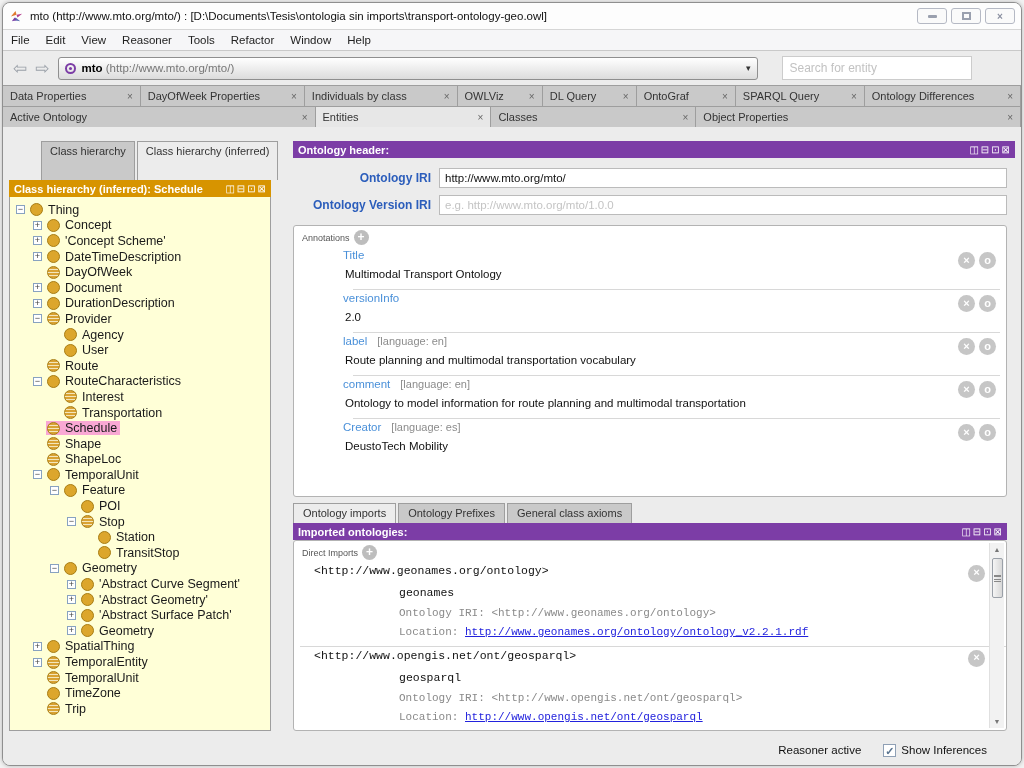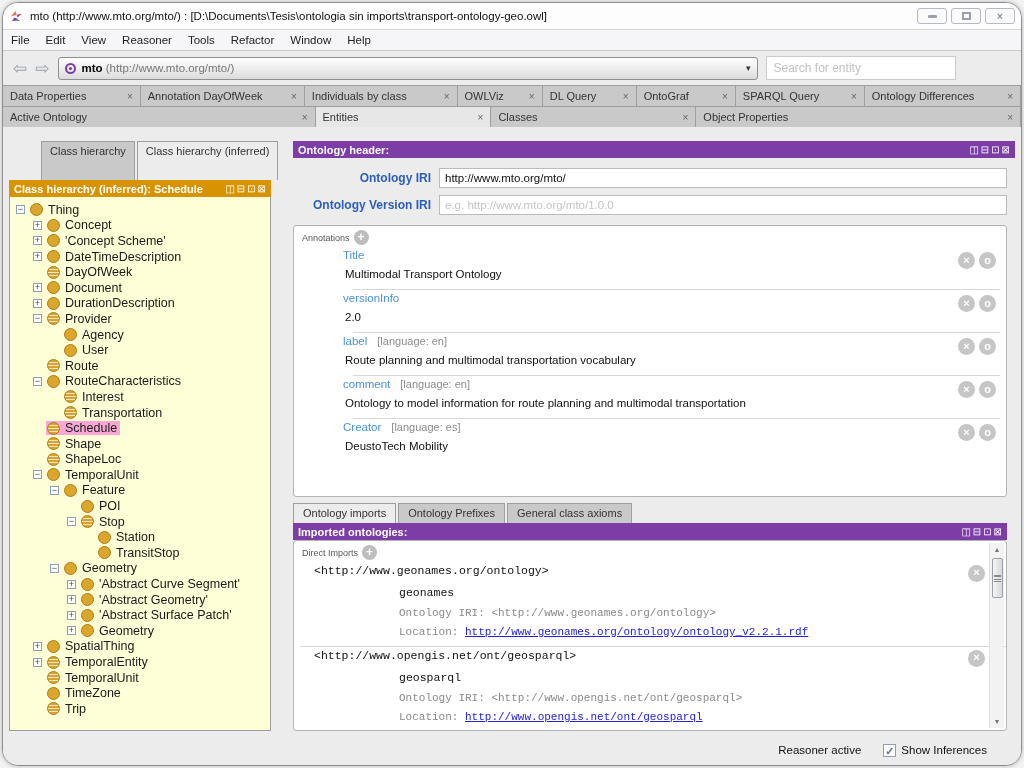--- a/index.html
+++ b/index.html
@@ -1,19 +1,19 @@
 <!DOCTYPE html>
 <html><head>
 <meta charset="utf-8">
 <style>
   * { box-sizing: border-box; }
   html,body { margin:0; padding:0; width:1024px; height:768px; background:#f2f2f2;
               font-family:"Liberation Sans", sans-serif; }
   .window { position:absolute; inset:2px; background:#ececec; border:1px solid #8f8f8f;
-            border-radius:16px; overflow:hidden; display:flex; flex-direction:column;
+            border-radius:8px; overflow:hidden; display:flex; flex-direction:column;
             box-shadow:0 0 4px rgba(0,0,0,.25); }
 
   
   .titlebar { height:27px; background:#fdfdfd; border-bottom:1px solid #d6d6d6;
               display:flex; align-items:center; padding:0 6px; gap:6px; }
   .titlebar .title { font-size:11.5px; color:#111; flex:1; white-space:nowrap; overflow:hidden; }
   .win-controls { display:flex; gap:4px; }
   .win-btn { width:30px; height:16px; border:1px solid #b5b9c4; border-radius:3px; background:#fafafa;
              display:flex; align-items:center; justify-content:center; color:#8a8fa0; font-size:10px; font-weight:bold; }
   .win-btn .bar { width:9px; height:3px; background:#9aa0ae; border-radius:1px; }
@@ -30,21 +30,21 @@
   .combo { flex:1; height:23px; max-width:700px; border:1px solid #8f8f8f; border-radius:3px;
            background:linear-gradient(#ffffff,#dcdcdc); display:flex; align-items:center;
            padding:0 6px; gap:6px; }
   .onto-icon { width:11px; height:11px; border:2px solid #7c3da6; border-radius:50%;
                display:flex; align-items:center; justify-content:center; }
   .onto-icon i { width:3px; height:3px; background:#7c3da6; border-radius:50%; }
   .combo-text { flex:1; font-size:11.5px; color:#777; white-space:nowrap; overflow:hidden; }
   .combo-text b { color:#000; }
   .combo-arrow { font-size:9px; color:#333; }
   .search-input { width:190px; height:24px; border:1px solid #cccccc; background:#fff;
-                  font-size:12px; padding:8px 7px; color:#333; font-family:"Liberation Sans",sans-serif; }
+                  font-size:12px; padding:8px 7px; color:#333; font-family:"Liberation Sans",sans-serif;margin-left:16px; }
   .search-input::placeholder { color:#c2c2c2; }
 
   
   .tabrow { height:21px; display:flex; background:#b9b9b9; border-top:1px solid #9e9e9e; }
   .tab { border-right:1px solid #9e9e9e; background:#c9c9c9; display:flex; align-items:center;
          padding:0 7px; gap:4px; min-width:0; }
   .tab.active { background:#e7e7e7; }
   .tab-label { flex:1; font-size:11px; color:#333; white-space:nowrap; overflow:hidden; }
   .tab-close { font-size:10px; color:#666; }
 
@@ -186,21 +186,21 @@
     </div>
     <input class="search-input" placeholder="Search for entity" style="">
   </div>
 
   <div class="tabrow" id="tabrow1">
       <div class="tab" style="flex: 140 140 0px;">
         <span class="tab-label">Data Properties</span>
         <span class="tab-close">×</span>
       </div>
       <div class="tab" style="flex: 170 170 0px;">
-        <span class="tab-label">Annotation DayOfWeek</span>
+        <span class="tab-label">DayOfWeek Properties</span>
         <span class="tab-close">×</span>
       </div>
       <div class="tab" style="flex: 157 157 0px;">
         <span class="tab-label">Individuals by class</span>
         <span class="tab-close">×</span>
       </div>
       <div class="tab" style="flex: 80 80 0px;">
         <span class="tab-label">OWLViz</span>
         <span class="tab-close">×</span>
       </div>

